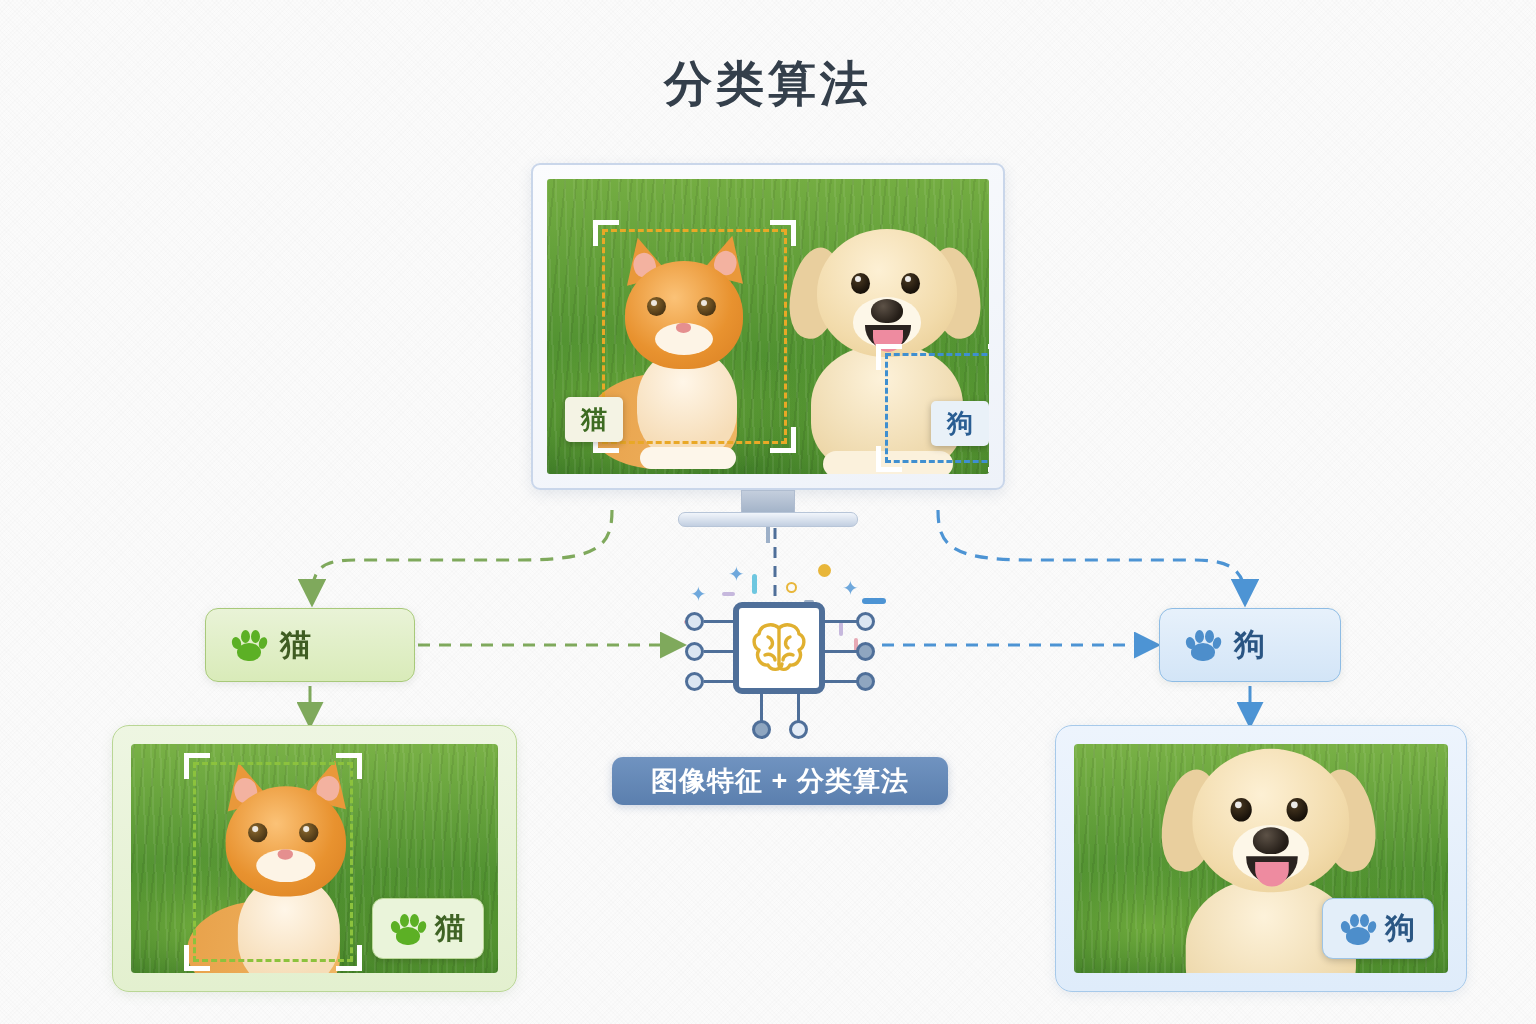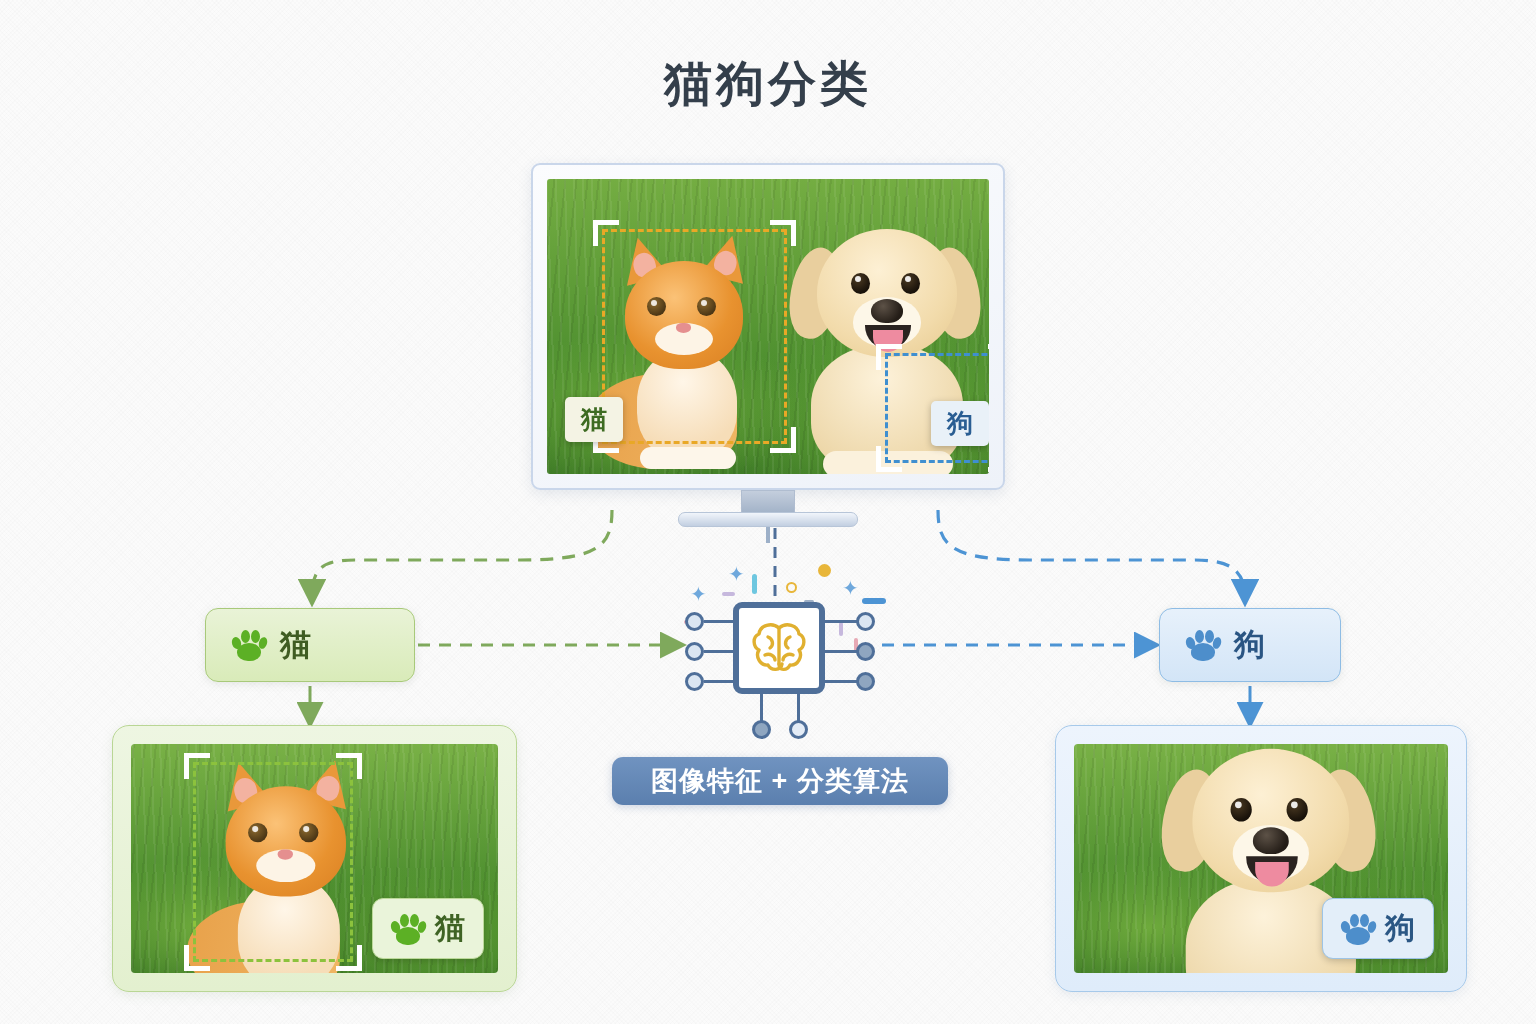--- a/index.html
+++ b/index.html
@@ -247,21 +247,21 @@
   }
 
   svg.conn{ position:absolute; left:0; top:0; width:1536px; height:1024px;
      pointer-events:none; }
 </style>
 </head>
 <body>
 
 <div class="texture"></div>
 
-<div class="title">猫狗分类</div>
+<div class="title">分类算法</div>
 
 <svg class="conn">
   <defs>
     <marker id="agr" markerWidth="9" markerHeight="9" refX="6" refY="4.5" orient="auto">
       <path d="M0,0 L9,4.5 L0,9 z" fill="#7fa95c"></path>
     </marker>
     <marker id="abl" markerWidth="9" markerHeight="9" refX="6" refY="4.5" orient="auto">
       <path d="M0,0 L9,4.5 L0,9 z" fill="#4d94d4"></path>
     </marker>
   </defs>

